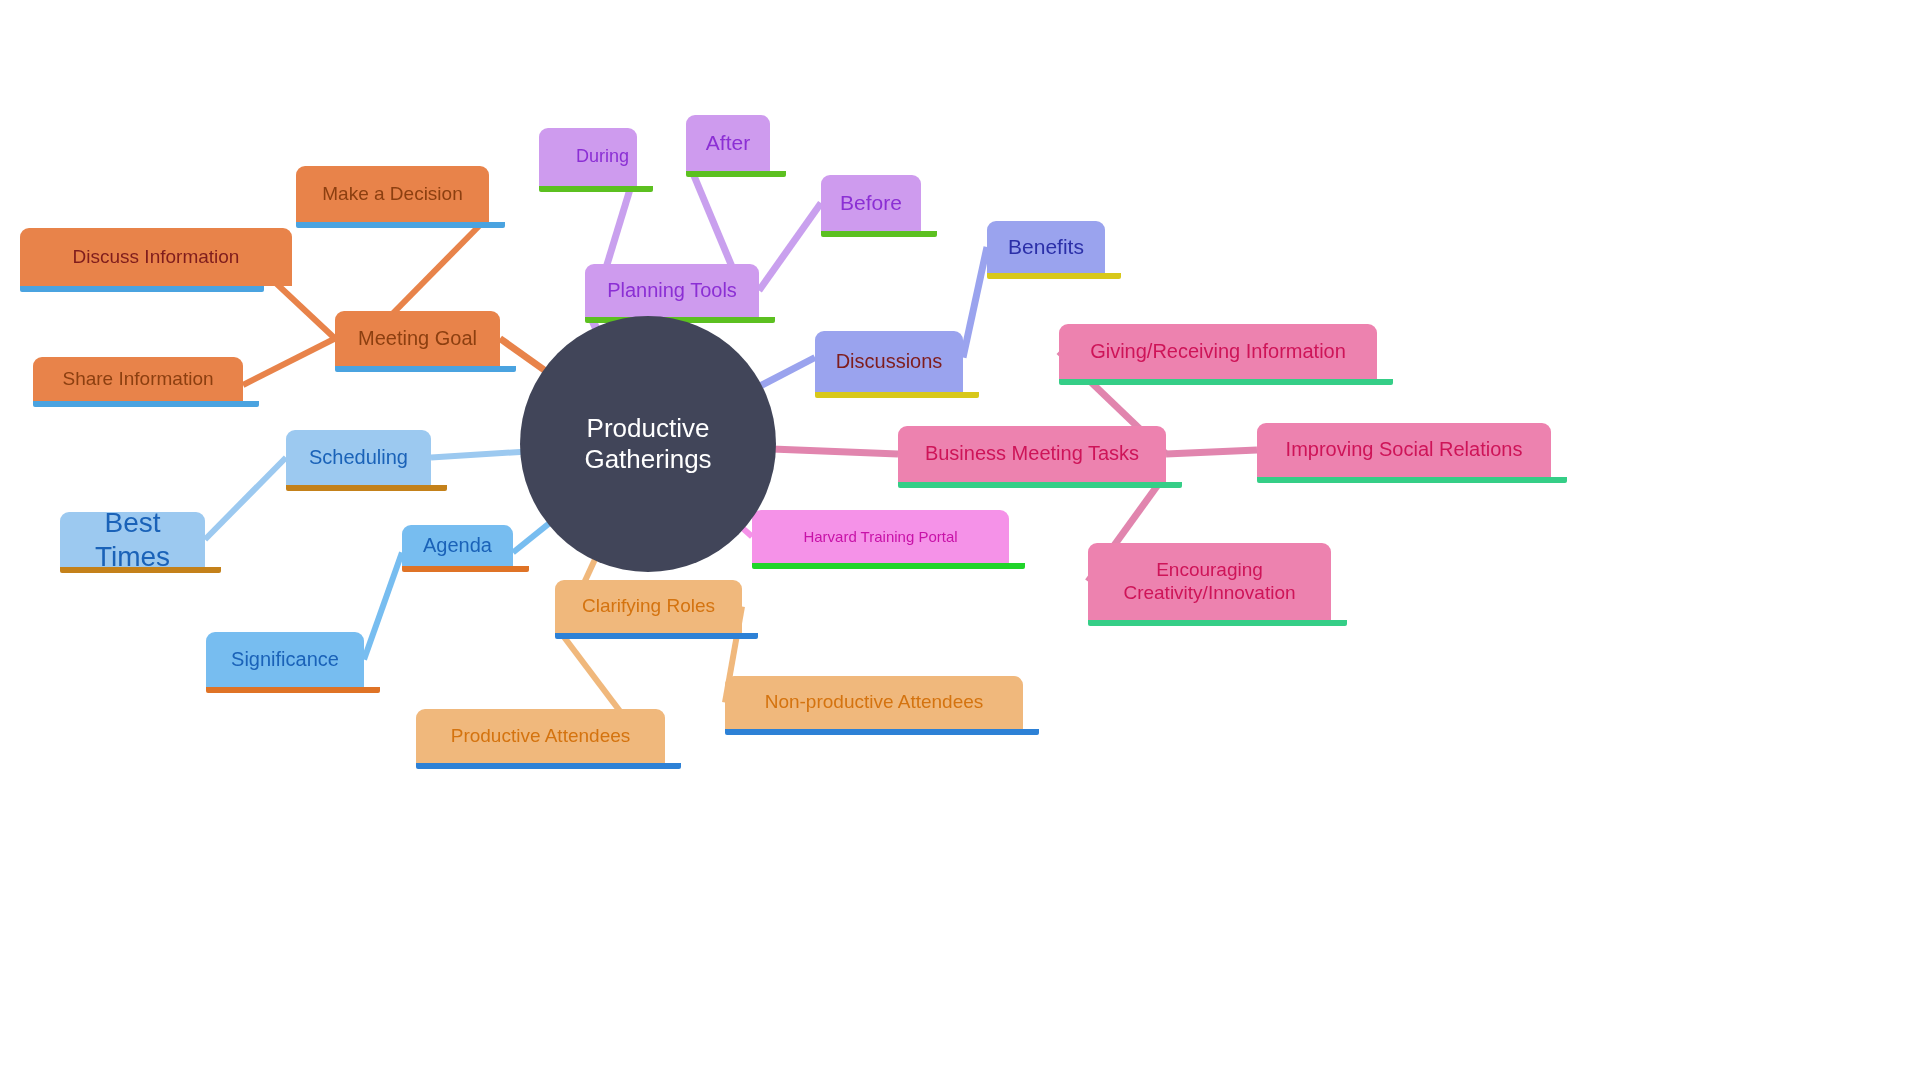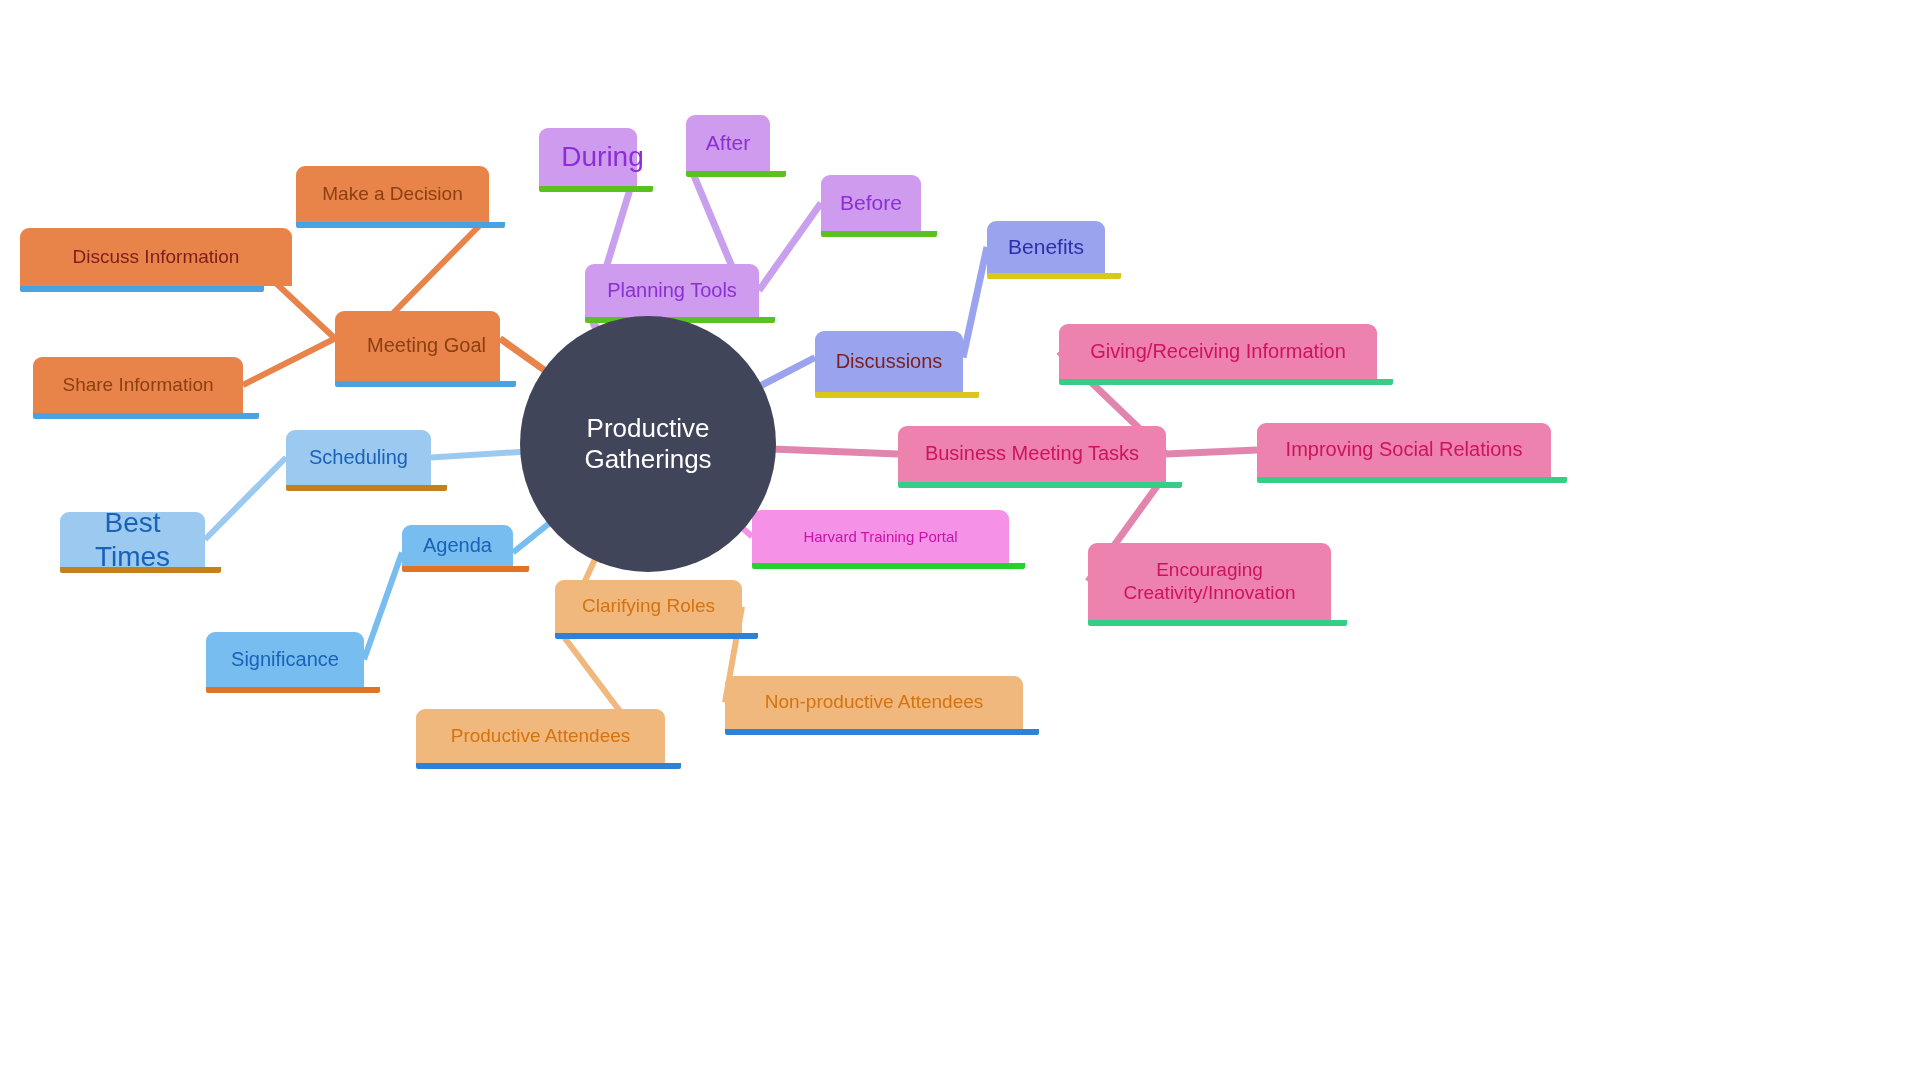--- a/index.html
+++ b/index.html
@@ -82,23 +82,23 @@
       <line x1="364" y1="659.5" x2="402" y2="552.5" stroke="#77BDF0" stroke-width="6" stroke-linecap="butt"></line>
       <line x1="513" y1="552.5" x2="551.3471349131498" y2="521.6802656438759" stroke="#77BDF0" stroke-width="6" stroke-linecap="butt"></line>
       <line x1="659" y1="763" x2="561" y2="633" stroke="#F0B87C" stroke-width="6" stroke-linecap="butt"></line>
       <line x1="725" y1="702.5" x2="742" y2="606.5" stroke="#F0B87C" stroke-width="6" stroke-linecap="butt"></line>
       <line x1="561" y1="633" x2="596.1501929145103" y2="556.6392360822706" stroke="#F0B87C" stroke-width="6" stroke-linecap="butt"></line>
       <line x1="752" y1="536.5" x2="740.6541746883894" y2="526.4087611411155" stroke="#F592E8" stroke-width="6" stroke-linecap="butt"></line>
     </svg>
   <div id="nodes-layer">
       <div class="node" style="left: 20px; top: 228px; width: 272px; height: 58px; background: rgb(232, 131, 74); color: #7f1d1d; font-size: 19px; text-align: center;"><span class="label">Discuss Information</span><span class="underline" style="background: rgb(74, 163, 224); width: 244px;"></span></div>
       <div class="node" style="left: 296px; top: 166px; width: 193px; height: 56px; background: rgb(232, 131, 74); color: rgb(140, 63, 16); font-size: 19px;"><span class="label">Make a Decision</span><span class="underline" style="background: rgb(74, 163, 224); width: 209px;"></span></div>
-      <div class="node" style="left: 33px; top: 357px; width: 210px; height: 56px; background: rgb(232, 131, 74); color: rgb(140, 63, 16); font-size: 19px;"><span class="label">Share Information</span><span class="underline" style="background: rgb(74, 163, 224); width: 226px;"></span></div>
-      <div class="node" style="left: 335px; top: 311px; width: 165px; height: 70px; background: rgb(232, 131, 74); color: rgb(140, 63, 16); font-size: 20px; justify-content: flex-end;"><span class="label">Meeting Goal</span><span class="underline" style="background: rgb(74, 163, 224); width: 181px;"></span></div>
-      <div class="node" style="left: 539px; top: 128px; width: 98px; height: 58px; background: rgb(206, 155, 238); color: rgb(139, 47, 212); font-size: 28px; padding-left: 43px;"><span class="label">During</span><span class="underline" style="background: rgb(92, 192, 32); width: 114px;"></span></div>
+      <div class="node" style="left: 33px; top: 357px; width: 210px; height: 44px; background: rgb(232, 131, 74); color: rgb(140, 63, 16); font-size: 19px;"><span class="label">Share Information</span><span class="underline" style="background: rgb(74, 163, 224); width: 226px;"></span></div>
+      <div class="node" style="left: 335px; top: 311px; width: 165px; height: 55px; background: rgb(232, 131, 74); color: rgb(140, 63, 16); font-size: 20px;"><span class="label">Meeting Goal</span><span class="underline" style="background: rgb(74, 163, 224); width: 181px;"></span></div>
+      <div class="node" style="left: 539px; top: 128px; width: 98px; height: 58px; background: rgb(206, 155, 238); color: rgb(139, 47, 212); font-size: 18px; padding-left: 43px;"><span class="label">During</span><span class="underline" style="background: rgb(92, 192, 32); width: 114px;"></span></div>
       <div class="node" style="left: 686px; top: 115px; width: 84px; height: 56px; background: rgb(206, 155, 238); color: rgb(139, 47, 212); font-size: 21px;"><span class="label">After</span><span class="underline" style="background: rgb(92, 192, 32); width: 100px;"></span></div>
       <div class="node" style="left: 821px; top: 175px; width: 100px; height: 56px; background: rgb(206, 155, 238); color: rgb(139, 47, 212); font-size: 21px;"><span class="label">Before</span><span class="underline" style="background: rgb(92, 192, 32); width: 116px;"></span></div>
       <div class="node" style="left: 585px; top: 264px; width: 174px; height: 53px; background: rgb(206, 155, 238); color: rgb(139, 47, 212); font-size: 20px;"><span class="label">Planning Tools</span><span class="underline" style="background: rgb(92, 192, 32); width: 190px;"></span></div>
       <div class="node" style="left: 987px; top: 221px; width: 118px; height: 52px; background: rgb(154, 163, 238); color: rgb(43, 47, 168); font-size: 21px;"><span class="label">Benefits</span><span class="underline" style="background: rgb(216, 200, 26); width: 134px;"></span></div>
       <div class="node" style="left: 815px; top: 331px; width: 148px; height: 61px; background: rgb(154, 163, 238); color: #7f1d1d; font-size: 20px;"><span class="label">Discussions</span><span class="underline" style="background: rgb(216, 200, 26); width: 164px;"></span></div>
       <div class="node" style="left: 1059px; top: 324px; width: 318px; height: 55px; background: rgb(237, 130, 175); color: rgb(206, 20, 88); font-size: 20px;"><span class="label">Giving/Receiving Information</span><span class="underline" style="background: rgb(53, 206, 135); width: 334px;"></span></div>
       <div class="node" style="left: 898px; top: 426px; width: 268px; height: 56px; background: rgb(237, 130, 175); color: rgb(206, 20, 88); font-size: 20px;"><span class="label">Business Meeting Tasks</span><span class="underline" style="background: rgb(53, 206, 135); width: 284px;"></span></div>
       <div class="node" style="left: 1257px; top: 423px; width: 294px; height: 54px; background: rgb(237, 130, 175); color: rgb(206, 20, 88); font-size: 20px;"><span class="label">Improving Social Relations</span><span class="underline" style="background: rgb(53, 206, 135); width: 310px;"></span></div>
       <div class="node" style="left: 1088px; top: 543px; width: 243px; height: 77px; background: rgb(237, 130, 175); color: rgb(206, 20, 88); font-size: 19px;"><span class="label">Encouraging
 Creativity/Innovation</span><span class="underline" style="background: rgb(53, 206, 135); width: 259px;"></span></div>

